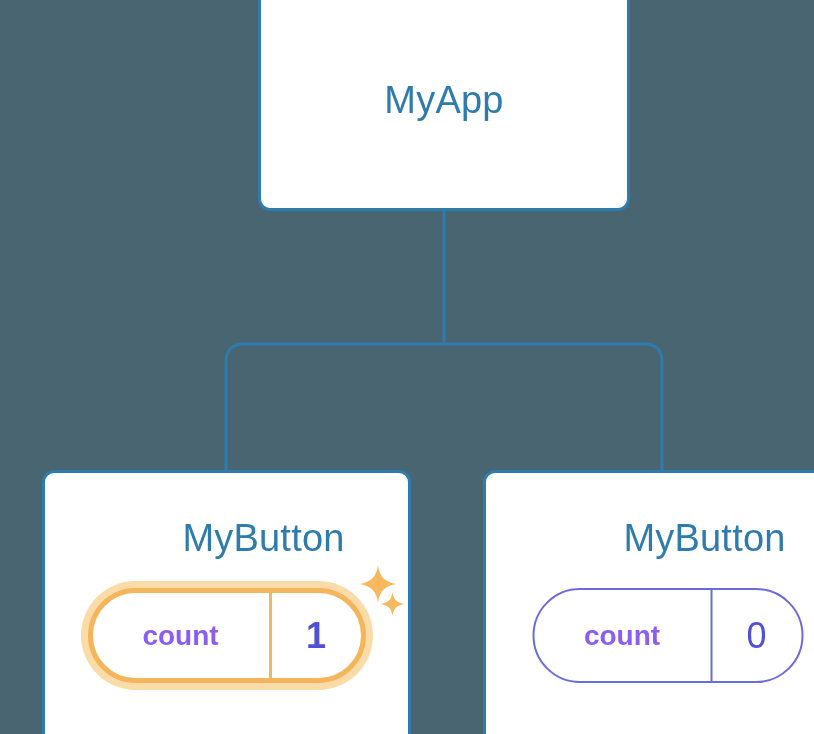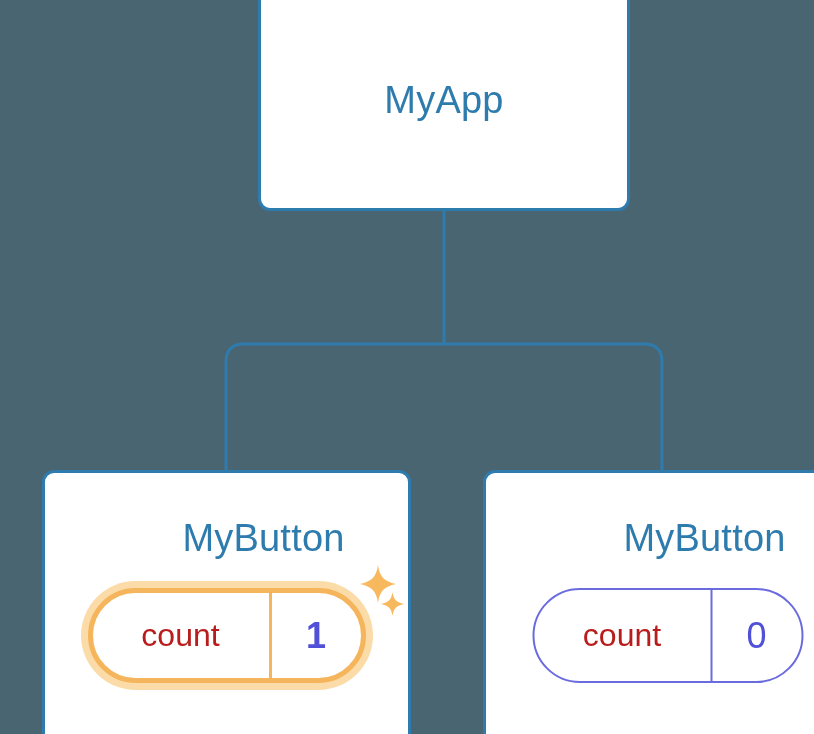--- a/index.html
+++ b/index.html
@@ -89,23 +89,23 @@
     border: 2px solid #6b6be0;
     border-radius: 48px;
     background: #ffffff;
     box-sizing: border-box;
   }
   .pill-key {
     display: flex;
     align-items: center;
     justify-content: center;
     width: 176px;
-    font-size: 32px;
-    color: #b91c1c;
-    font-weight: 400;
+    font-size: 28px;
+    color: #8b5cf6;
+    font-weight: 700;
   }
   .pill-divider {
     width: 2px;
     background: #6b6be0;
     align-self: stretch;
   }
   .pill-val {
     display: flex;
     align-items: center;
     justify-content: center;

